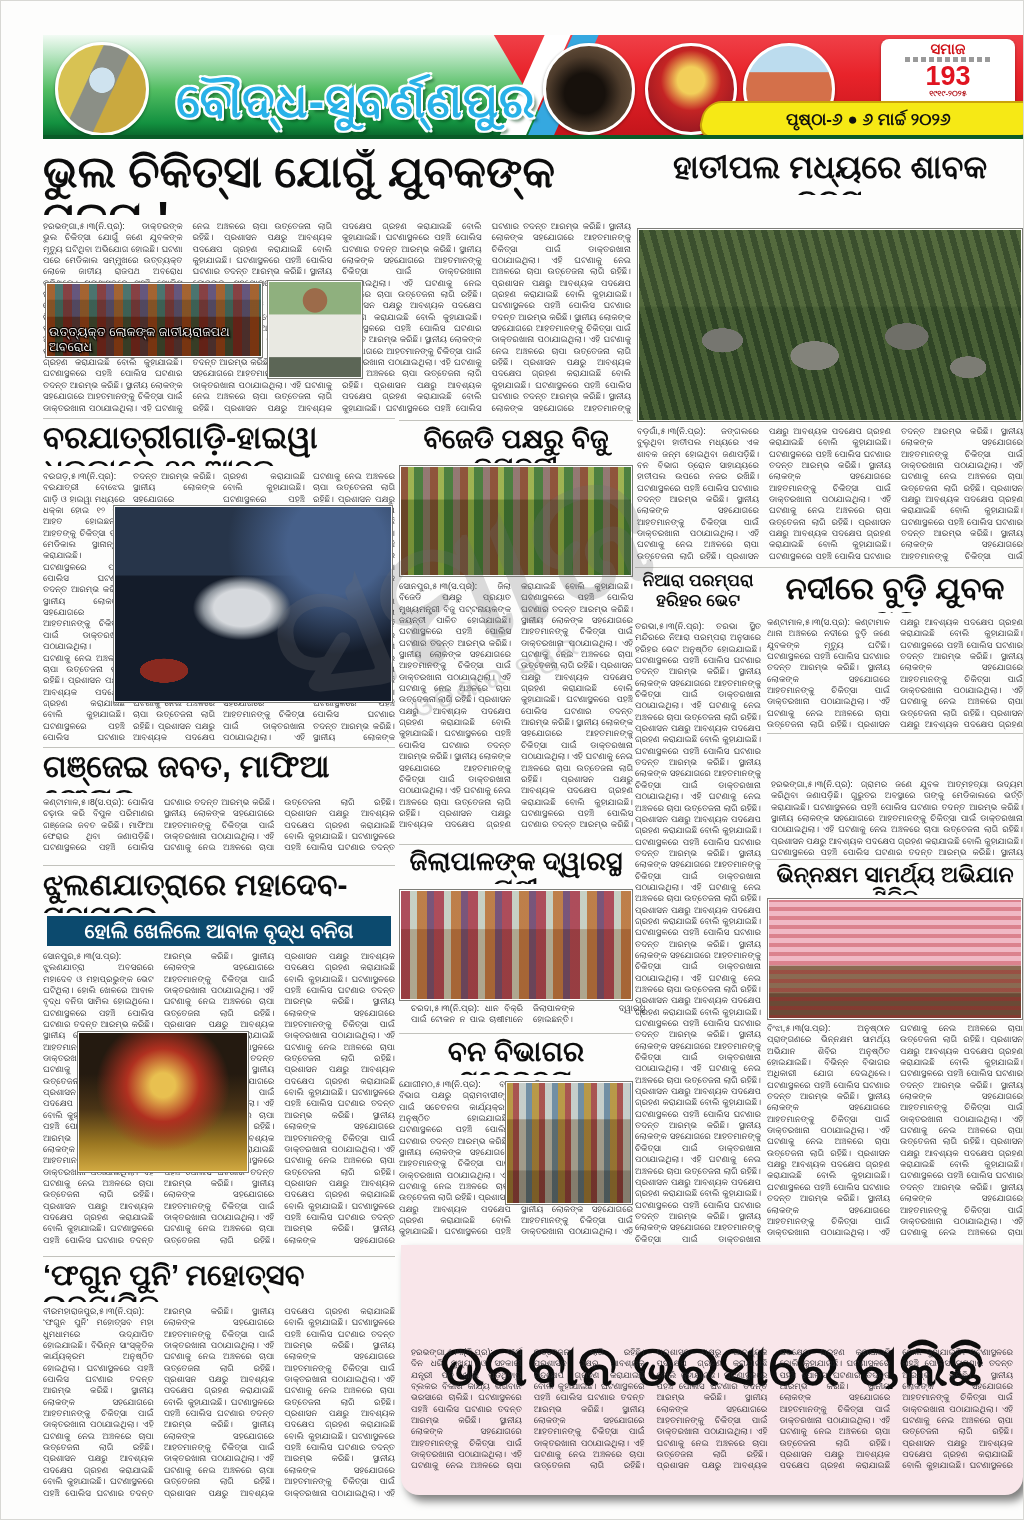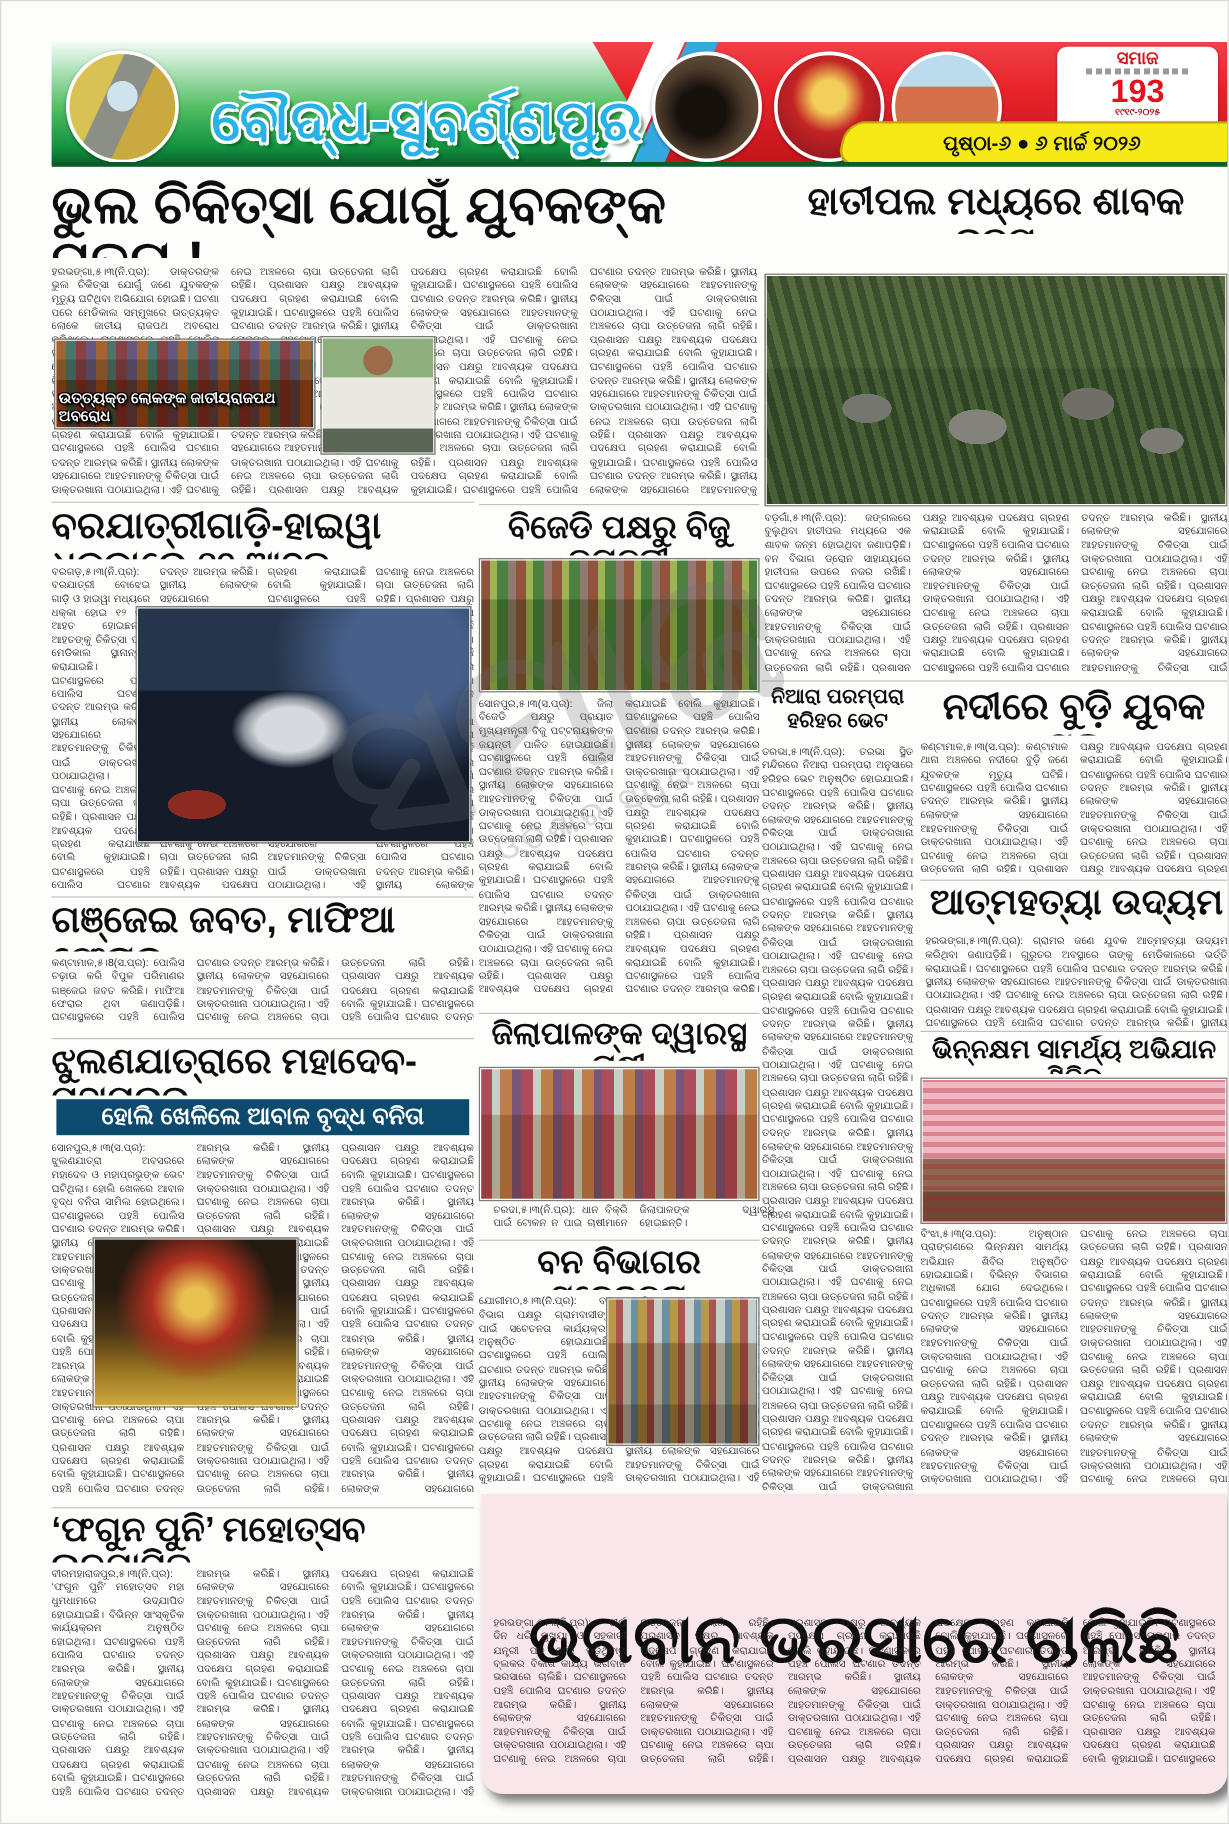--- a/index.html
+++ b/index.html
@@ -45,21 +45,21 @@
     box-shadow:2px 2px 3px rgba(0,0,0,.35);}
   #date-ribbon span{transform:skewX(14deg);font-size:17px;font-weight:800;color:#101010;}
 
   
   .headline{font-weight:800;color:#0d0d0d;line-height:1.05;overflow:hidden;}
   .center{text-align:center;}
   .body{font-size:8.6px;line-height:1.32;color:#26262a;text-align:justify;
     overflow:hidden;word-break:break-word;}
   .strap{display:flex;align-items:center;justify-content:center;font-weight:800;color:#ffffff;overflow:hidden;}
   .photo{border:1px solid #7d7d78;box-shadow:0 0 0 1px #ffffff inset;overflow:hidden;}
-  .caption{position:absolute;left:3px;bottom:2px;right:3px;font-size:12.5px;font-weight:700;color:#ffffff;
+  .caption{position:absolute;left:3px;bottom:2px;right:3px;font-size:12.5px;font-weight:400;color:#ffffff;
     text-shadow:-1px -1px 0 #000,1px -1px 0 #000,-1px 1px 0 #000,1px 1px 0 #000,2px 2px 2px #000;}
   .rule{background:#c2c2bc;height:1px;}
 
   
   .ph-protest{background:
     repeating-linear-gradient(90deg,rgba(216,104,32,.85) 0 9px,rgba(64,120,118,.8) 9px 17px,rgba(170,52,60,.85) 17px 26px,rgba(108,74,142,.8) 26px 34px),
     linear-gradient(180deg,#bcc9c2 0 22%,#97a694 23% 45%,#8a6a42 46% 100%);background-blend-mode:multiply;}
   .ph-portrait{background:
     radial-gradient(circle at 50% 20%,#9c6b4a 0 13%,transparent 14%),
     linear-gradient(180deg,#8fb07e 0 34%,#e9e9e2 35% 78%,#5c6656 79% 100%);}
@@ -153,21 +153,20 @@
     <span>ଘଟଣାସ୍ଥଳରେ ପହଞ୍ଚି ପୋଲିସ ଘଟଣାର ତଦନ୍ତ ଆରମ୍ଭ କରିଛି। ସ୍ଥାନୀୟ ଲୋକଙ୍କ ସହଯୋଗରେ ଆହତମାନଙ୍କୁ ଚିକିତ୍ସା ପାଇଁ ଡାକ୍ତରଖାନା ପଠାଯାଇଥିଲା। ଏହି ଘଟଣାକୁ ନେଇ ଅଞ୍ଚଳରେ ଚାପା ଉତ୍ତେଜନା ଲାଗି ରହିଛି। ପ୍ରଶାସନ ପକ୍ଷରୁ ଆବଶ୍ୟକ ପଦକ୍ଷେପ ଗ୍ରହଣ କରାଯାଇଛି ବୋଲି କୁହାଯାଇଛି। ଘଟଣାସ୍ଥଳରେ ପହଞ୍ଚି ପୋଲିସ ଘଟଣାର ତଦନ୍ତ ଆରମ୍ଭ କରିଛି। ସ୍ଥାନୀୟ ଲୋକଙ୍କ ସହଯୋଗରେ ଆହତମାନଙ୍କୁ ଚିକିତ୍ସା ପାଇଁ ଡାକ୍ତରଖାନା ପଠାଯାଇଥିଲା। ଏହି ଘଟଣାକୁ ନେଇ ଅଞ୍ଚଳରେ ଚାପା ଉତ୍ତେଜନା ଲାଗି ରହିଛି। ପ୍ରଶାସନ ପକ୍ଷରୁ ଆବଶ୍ୟକ ପଦକ୍ଷେପ ଗ୍ରହଣ କରାଯାଇଛି ବୋଲି କୁହାଯାଇଛି। ଘଟଣାସ୍ଥଳରେ ପହଞ୍ଚି ପୋଲିସ ଘଟଣାର ତଦନ୍ତ ଆରମ୍ଭ କରିଛି। ସ୍ଥାନୀୟ ଲୋକଙ୍କ ସହଯୋଗରେ ଆହତମାନଙ୍କୁ ଚିକିତ୍ସା ପାଇଁ ଡାକ୍ତରଖାନା ପଠାଯାଇଥିଲା। ଏହି ଘଟଣାକୁ ନେଇ ଅଞ୍ଚଳରେ ଚାପା ଉତ୍ତେଜନା ଲାଗି ରହିଛି। ପ୍ରଶାସନ ପକ୍ଷରୁ ଆବଶ୍ୟକ ପଦକ୍ଷେପ ଗ୍ରହଣ କରାଯାଇଛି ବୋଲି କୁହାଯାଇଛି। ଘଟଣାସ୍ଥଳରେ ପହଞ୍ଚି ପୋଲିସ ଘଟଣାର ତଦନ୍ତ ଆରମ୍ଭ କରିଛି। ସ୍ଥାନୀୟ ଲୋକଙ୍କ ସହଯୋଗରେ ଆହତମାନଙ୍କୁ ଚିକିତ୍ସା ପାଇଁ ଡାକ୍ତରଖାନା ପଠାଯାଇଥିଲା। ଏହି ଘଟଣାକୁ ନେଇ ଅଞ୍ଚଳରେ ଚାପା ଉତ୍ତେଜନା ଲାଗି ରହିଛି। ପ୍ରଶାସନ ପକ୍ଷରୁ ଆବଶ୍ୟକ ପଦକ୍ଷେପ ଗ୍ରହଣ କରାଯାଇଛି ବୋଲି କୁହାଯାଇଛି। ଘଟଣାସ୍ଥଳରେ ପହଞ୍ଚି ପୋଲିସ ଘଟଣାର ତଦନ୍ତ ଆରମ୍ଭ କରିଛି। ସ୍ଥାନୀୟ ଲୋକଙ୍କ ସହଯୋଗରେ ଆହତମାନଙ୍କୁ ଚିକିତ୍ସା ପାଇଁ ଡାକ୍ତରଖାନା ପଠାଯାଇଥିଲା। ଏହି ଘଟଣାକୁ ନେଇ ଅଞ୍ଚଳରେ ଚାପା ଉତ୍ତେଜନା ଲାଗି ରହିଛି। ପ୍ରଶାସନ ପକ୍ଷରୁ ଆବଶ୍ୟକ ପଦକ୍ଷେପ ଗ୍ରହଣ କରାଯାଇଛି ବୋଲି କୁହାଯାଇଛି। ଘଟଣାସ୍ଥଳରେ ପହଞ୍ଚି ପୋଲିସ ଘଟଣାର ତଦନ୍ତ ଆରମ୍ଭ କରିଛି। ସ୍ଥାନୀୟ ଲୋକଙ୍କ ସହଯୋଗରେ ଆହତମାନଙ୍କୁ ଚିକିତ୍ସା ପାଇଁ ଡାକ୍ତରଖାନା ପଠାଯାଇଥିଲା। ଏହି ଘଟଣାକୁ ନେଇ ଅଞ୍ଚଳରେ ଚାପା ଉତ୍ତେଜନା ଲାଗି ରହିଛି। ପ୍ରଶାସନ ପକ୍ଷରୁ ଆବଶ୍ୟକ ପଦକ୍ଷେପ ଗ୍ରହଣ କରାଯାଇଛି ବୋଲି କୁହାଯାଇଛି। ଘଟଣାସ୍ଥଳରେ ପହଞ୍ଚି ପୋଲିସ ଘଟଣାର ତଦନ୍ତ ଆରମ୍ଭ କରିଛି। ସ୍ଥାନୀୟ ଲୋକଙ୍କ ସହଯୋଗରେ ଆହତମାନଙ୍କୁ ଚିକିତ୍ସା ପାଇଁ ଡାକ୍ତରଖାନା ପଠାଯାଇଥିଲା। ଏହି ଘଟଣାକୁ ନେଇ ଅଞ୍ଚଳରେ ଚାପା ଉତ୍ତେଜନା ଲାଗି ରହିଛି। ପ୍ରଶାସନ ପକ୍ଷରୁ ଆବଶ୍ୟକ ପଦକ୍ଷେପ ଗ୍ରହଣ କରାଯାଇଛି ବୋଲି କୁହାଯାଇଛି। ଘଟଣାସ୍ଥଳରେ ପହଞ୍ଚି ପୋଲିସ ଘଟଣାର ତଦନ୍ତ ଆରମ୍ଭ କରିଛି। ସ୍ଥାନୀୟ ଲୋକଙ୍କ ସହଯୋଗରେ ଆହତମାନଙ୍କୁ ଚିକିତ୍ସା ପାଇଁ ଡାକ୍ତରଖାନା ପଠାଯାଇଥିଲା। ଏହି ଘଟଣାକୁ ନେଇ ଅଞ୍ଚଳରେ ଚାପା ଉତ୍ତେଜନା ଲାଗି ରହିଛି। ପ୍ରଶାସନ ପକ୍ଷରୁ ଆବଶ୍ୟକ ପଦକ୍ଷେପ ଗ୍ରହଣ କରାଯାଇଛି ବୋଲି କୁହାଯାଇଛି।</span>
   </div>
 
   <div class="abs headline center" style="left:766px;top:572px;width:256px;height:40px;font-size:31px;">ନଦୀରେ ବୁଡ଼ି ଯୁବକ ମୃତ</div>
   <div class="abs body z1" style="left:766px;top:616px;width:256px;height:114px;column-count:2;column-gap:10px;">
     <span>କଣ୍ଟାମାଳ,୫।୩(ସ.ପ୍ର): କଣ୍ଟାମାଳ ଥାନା ଅଞ୍ଚଳରେ ନଦୀରେ ବୁଡ଼ି ଜଣେ ଯୁବକଙ୍କ ମୃତ୍ୟୁ ଘଟିଛି।</span>
     <span>ଘଟଣାସ୍ଥଳରେ ପହଞ୍ଚି ପୋଲିସ ଘଟଣାର ତଦନ୍ତ ଆରମ୍ଭ କରିଛି। ସ୍ଥାନୀୟ ଲୋକଙ୍କ ସହଯୋଗରେ ଆହତମାନଙ୍କୁ ଚିକିତ୍ସା ପାଇଁ ଡାକ୍ତରଖାନା ପଠାଯାଇଥିଲା। ଏହି ଘଟଣାକୁ ନେଇ ଅଞ୍ଚଳରେ ଚାପା ଉତ୍ତେଜନା ଲାଗି ରହିଛି। ପ୍ରଶାସନ ପକ୍ଷରୁ ଆବଶ୍ୟକ ପଦକ୍ଷେପ ଗ୍ରହଣ କରାଯାଇଛି ବୋଲି କୁହାଯାଇଛି। ଘଟଣାସ୍ଥଳରେ ପହଞ୍ଚି ପୋଲିସ ଘଟଣାର ତଦନ୍ତ ଆରମ୍ଭ କରିଛି। ସ୍ଥାନୀୟ ଲୋକଙ୍କ ସହଯୋଗରେ ଆହତମାନଙ୍କୁ ଚିକିତ୍ସା ପାଇଁ ଡାକ୍ତରଖାନା ପଠାଯାଇଥିଲା। ଏହି ଘଟଣାକୁ ନେଇ ଅଞ୍ଚଳରେ ଚାପା ଉତ୍ତେଜନା ଲାଗି ରହିଛି। ପ୍ରଶାସନ ପକ୍ଷରୁ ଆବଶ୍ୟକ ପଦକ୍ଷେପ ଗ୍ରହଣ କରାଯାଇଛି ବୋଲି କୁହାଯାଇଛି। ଘଟଣାସ୍ଥଳରେ ପହଞ୍ଚି ପୋଲିସ ଘଟଣାର ତଦନ୍ତ ଆରମ୍ଭ କରିଛି। ସ୍ଥାନୀୟ ଲୋକଙ୍କ ସହଯୋଗରେ ଆହତମାନଙ୍କୁ ଚିକିତ୍ସା ପାଇଁ ଡାକ୍ତରଖାନା ପଠାଯାଇଥିଲା। ଏହି ଘଟଣାକୁ ନେଇ ଅଞ୍ଚଳରେ ଚାପା ଉତ୍ତେଜନା ଲାଗି ରହିଛି। ପ୍ରଶାସନ ପକ୍ଷରୁ ଆବଶ୍ୟକ ପଦକ୍ଷେପ ଗ୍ରହଣ କରାଯାଇଛି ବୋଲି କୁହାଯାଇଛି।</span>
   </div>
 
   <div class="abs rule" style="left:766px;top:732px;width:256px;"></div>
-  <div class="abs headline center" style="left:770px;top:736px;width:252px;height:38px;font-size:30px;">ଆତ୍ମହତ୍ୟା ଉଦ୍ୟମ</div>
   <div class="abs body z1" style="left:770px;top:778px;width:252px;height:82px;column-count:1;">
     <span>ହରଭଙ୍ଗା,୫।୩(ନି.ପ୍ର): ଗ୍ରାମର ଜଣେ ଯୁବକ ଆତ୍ମହତ୍ୟା ଉଦ୍ୟମ କରିଥିବା ଜଣାପଡ଼ିଛି। ଗୁରୁତର ଅବସ୍ଥାରେ ତାଙ୍କୁ ମେଡିକାଲରେ ଭର୍ତ୍ତି କରାଯାଇଛି।</span>
     <span>ଘଟଣାସ୍ଥଳରେ ପହଞ୍ଚି ପୋଲିସ ଘଟଣାର ତଦନ୍ତ ଆରମ୍ଭ କରିଛି। ସ୍ଥାନୀୟ ଲୋକଙ୍କ ସହଯୋଗରେ ଆହତମାନଙ୍କୁ ଚିକିତ୍ସା ପାଇଁ ଡାକ୍ତରଖାନା ପଠାଯାଇଥିଲା। ଏହି ଘଟଣାକୁ ନେଇ ଅଞ୍ଚଳରେ ଚାପା ଉତ୍ତେଜନା ଲାଗି ରହିଛି। ପ୍ରଶାସନ ପକ୍ଷରୁ ଆବଶ୍ୟକ ପଦକ୍ଷେପ ଗ୍ରହଣ କରାଯାଇଛି ବୋଲି କୁହାଯାଇଛି। ଘଟଣାସ୍ଥଳରେ ପହଞ୍ଚି ପୋଲିସ ଘଟଣାର ତଦନ୍ତ ଆରମ୍ଭ କରିଛି। ସ୍ଥାନୀୟ ଲୋକଙ୍କ ସହଯୋଗରେ ଆହତମାନଙ୍କୁ ଚିକିତ୍ସା ପାଇଁ ଡାକ୍ତରଖାନା ପଠାଯାଇଥିଲା। ଏହି ଘଟଣାକୁ ନେଇ ଅଞ୍ଚଳରେ ଚାପା ଉତ୍ତେଜନା ଲାଗି ରହିଛି। ପ୍ରଶାସନ ପକ୍ଷରୁ ଆବଶ୍ୟକ ପଦକ୍ଷେପ ଗ୍ରହଣ କରାଯାଇଛି ବୋଲି କୁହାଯାଇଛି।</span>
   </div>
 
   <div class="abs rule" style="left:766px;top:858px;width:256px;"></div>
   <div class="abs headline center" style="left:766px;top:862px;width:256px;height:32px;font-size:22px;">ଭିନ୍ନକ୍ଷମ ସାମର୍ଥ୍ୟ ଅଭିଯାନ ଶିବିର</div>
   <div class="abs photo ph-bhinna" style="left:766px;top:897px;width:256px;height:122px;"></div>
   <div class="abs body z1" style="left:766px;top:1022px;width:256px;height:222px;column-count:2;column-gap:10px;">
     <span>ବିଂଝା,୫।୩(ସ.ପ୍ର): ଅନୁଷ୍ଠାନ ପ୍ରାଙ୍ଗଣରେ ଭିନ୍ନକ୍ଷମ ସାମର୍ଥ୍ୟ ଅଭିଯାନ ଶିବିର ଅନୁଷ୍ଠିତ ହୋଇଯାଇଛି। ବିଭିନ୍ନ ବିଭାଗର ଅଧିକାରୀ ଯୋଗ ଦେଇଥିଲେ।</span>

